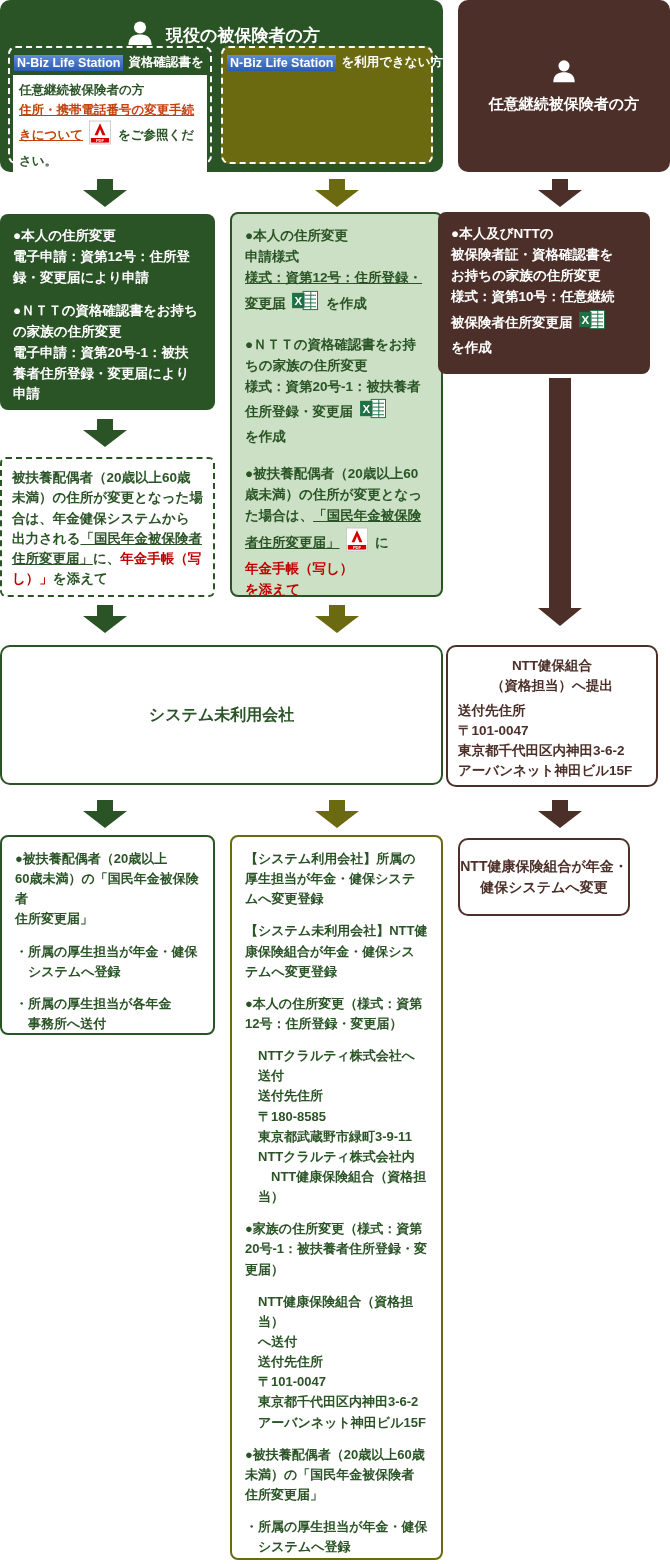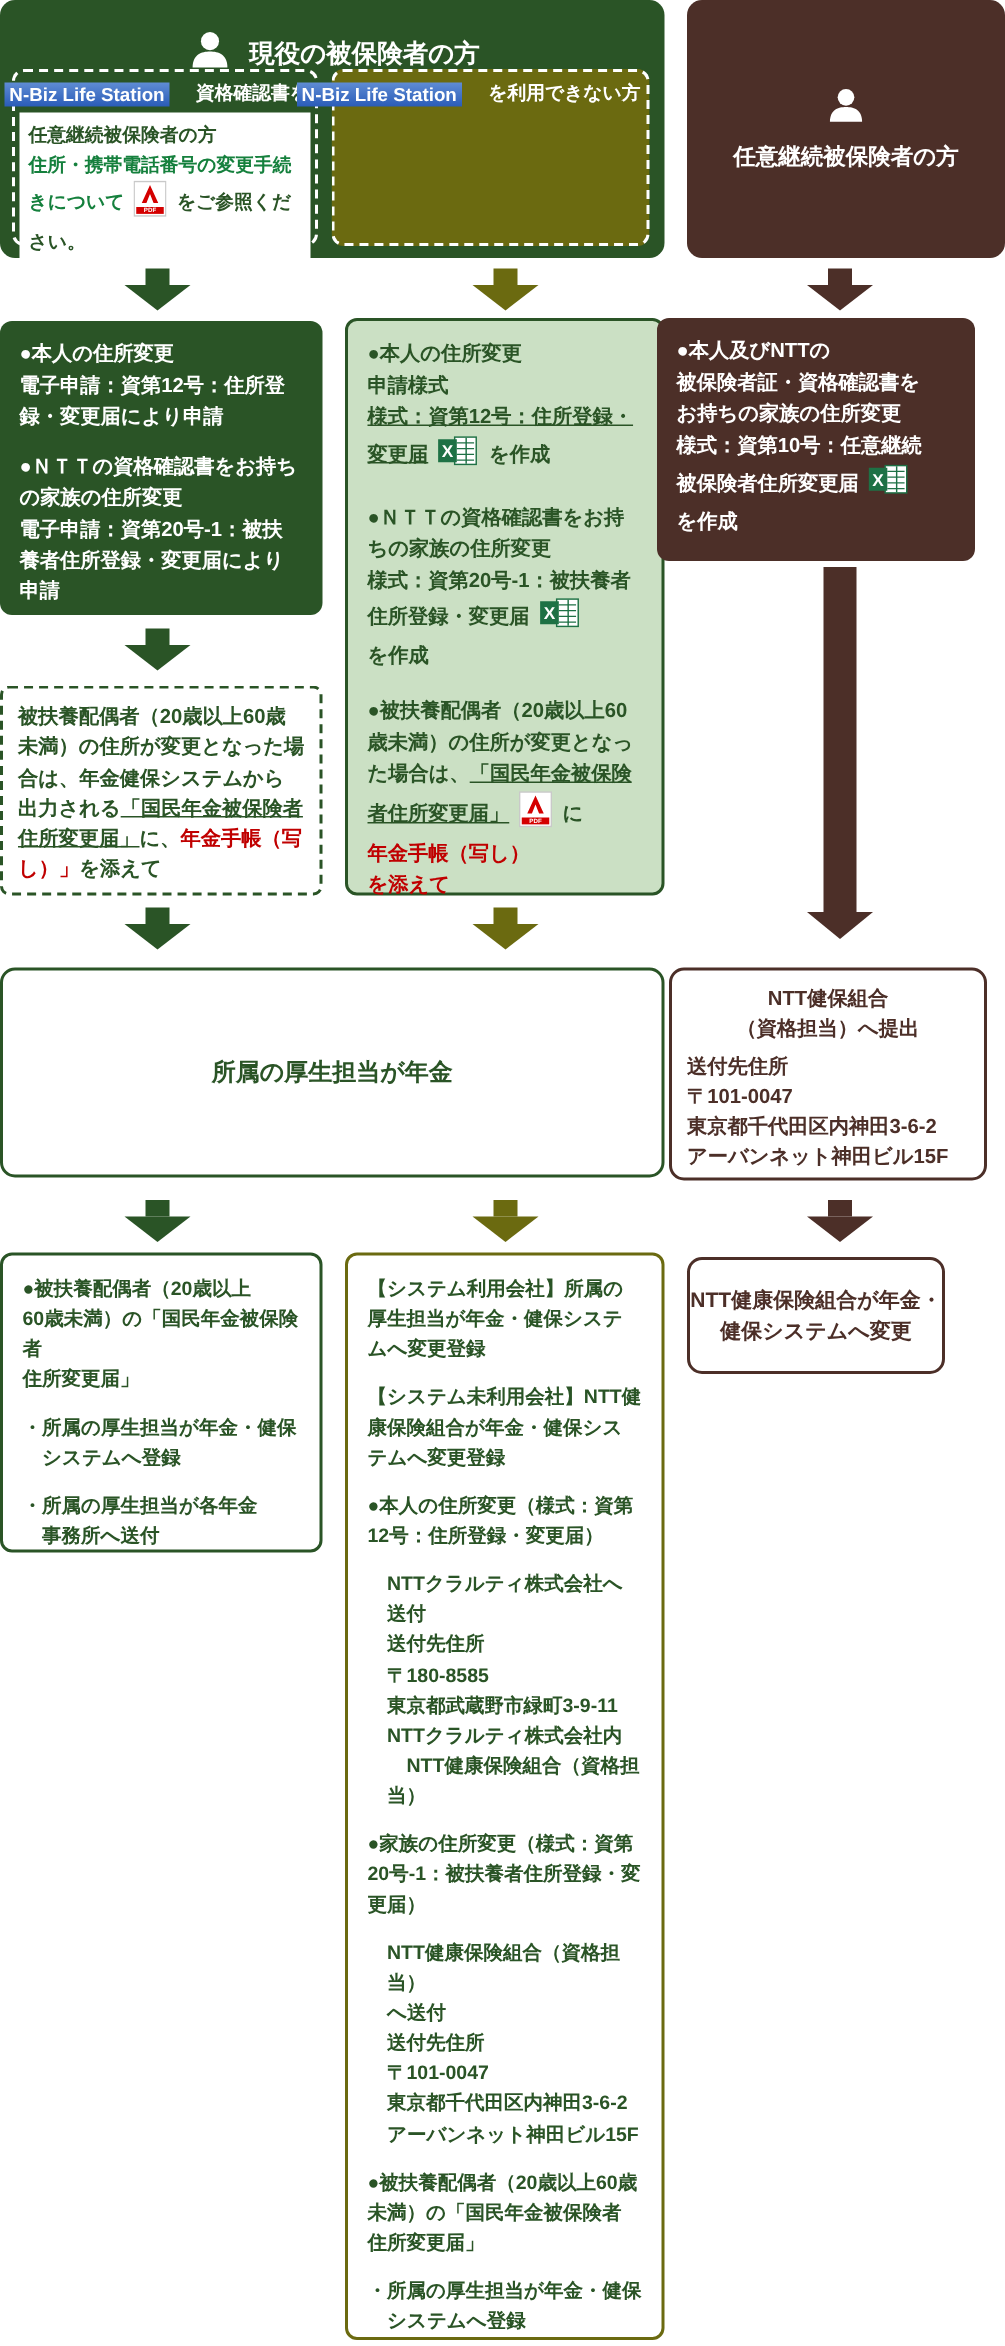--- a/index.html
+++ b/index.html
@@ -8,24 +8,24 @@
     font-family:"Liberation Sans","DejaVu Sans",sans-serif;font-weight:bold;
   }
   .abs{position:absolute;box-sizing:border-box;}
   .pre{white-space:pre-line;}
 
   
   .hdr-active{left:0;top:0;width:443px;height:172px;background:#2A5426;border-radius:10px;}
   .hdr-title{display:flex;align-items:center;justify-content:center;gap:9px;color:#fff;font-size:17px;padding-top:20px;}
   .dashed-a{position:absolute;left:8px;top:46px;width:204px;height:118px;border:2px dashed #fff;border-radius:8px;padding:3px;box-sizing:border-box;}
   .dashed-b{position:absolute;left:221px;top:46px;width:212px;height:118px;border:2px dashed #fff;border-radius:8px;background:#6B6A10;padding:3px;box-sizing:border-box;}
-  .badge-row{display:flex;align-items:center;gap:18px;color:#fff;font-size:12.5px;margin:3px 1px;white-space:nowrap;justify-content:flex-end;}
+  .badge-row{display:flex;align-items:center;gap:5px;color:#fff;font-size:12.5px;margin:3px 1px;white-space:nowrap;}
   .nbiz{background:linear-gradient(180deg,#5f8cd4 0%,#2a5cb8 100%);color:#fff;padding:1px 3px;font-size:12.5px;}
   .note-box{background:#fff;margin-top:4px;padding:5px 6px;font-size:12.5px;color:#2A5426;line-height:1.6;}
-  .red-link{color:#15803d;cursor:pointer;text-align:right;}
+  .red-link{color:#c2410c;text-decoration:underline;cursor:pointer;text-align:right;}
   .hdr-vol{left:458px;top:0;width:212px;height:172px;background:#4C2F28;border-radius:10px;display:flex;align-items:center;justify-content:center;gap:9px;color:#fff;font-size:15px;flex-direction:column;}
 
   
   .box{border-radius:8px;padding:12px 13px;font-size:13.5px;line-height:1.55;box-sizing:border-box;}
   .box p{margin:0 0 12px 0;}
   .box p:last-child{margin-bottom:0;}
   .box-electronic{left:0;top:214px;width:215px;height:196px;background:#2A5426;color:#fff;}
   .box-paper{left:230px;top:212px;width:213px;height:385px;background:#CBE0C4;border:2px solid #2A5426;color:#2A5426;}
   .box-paper p{margin:0 0 16px 0;}
   .box-volform{left:438px;top:212px;width:212px;height:162px;background:#4C2F28;color:#fff;border-radius:8px;}
@@ -209,21 +209,21 @@
       <div class="stem"></div>
       <div class="head"></div>
     </div>
 
   <div class="arrow-long">
       <div class="stem"></div>
       <div class="head"></div>
     </div>
 
   <div class="abs box-submit">
-    <span>所属の厚生担当が年金</span>
+    <span>システム未利用会社</span>
   </div>
 
   <div class="abs box-volsubmit">
     <div class="vol-submit-title pre">NTT健保組合
 （資格担当）へ提出</div>
     <div class="pre">送付先住所
 〒101-0047
 東京都千代田区内神田3-6-2
 アーバンネット神田ビル15F</div>
   </div>

